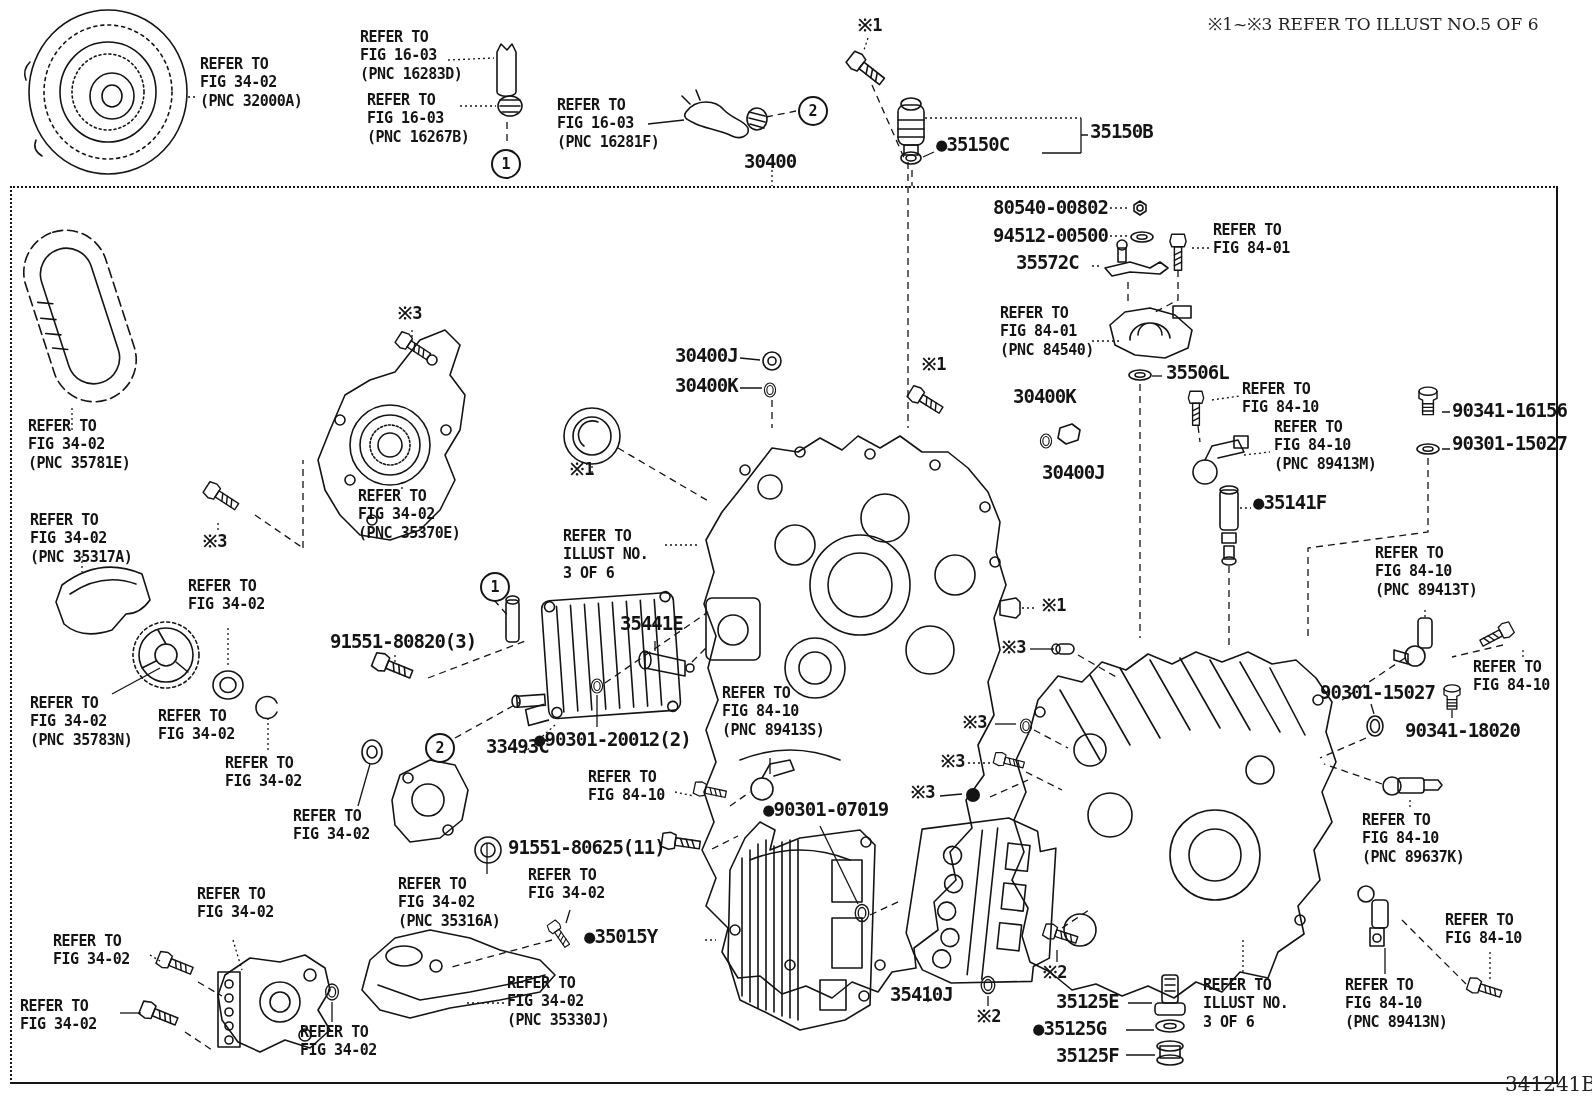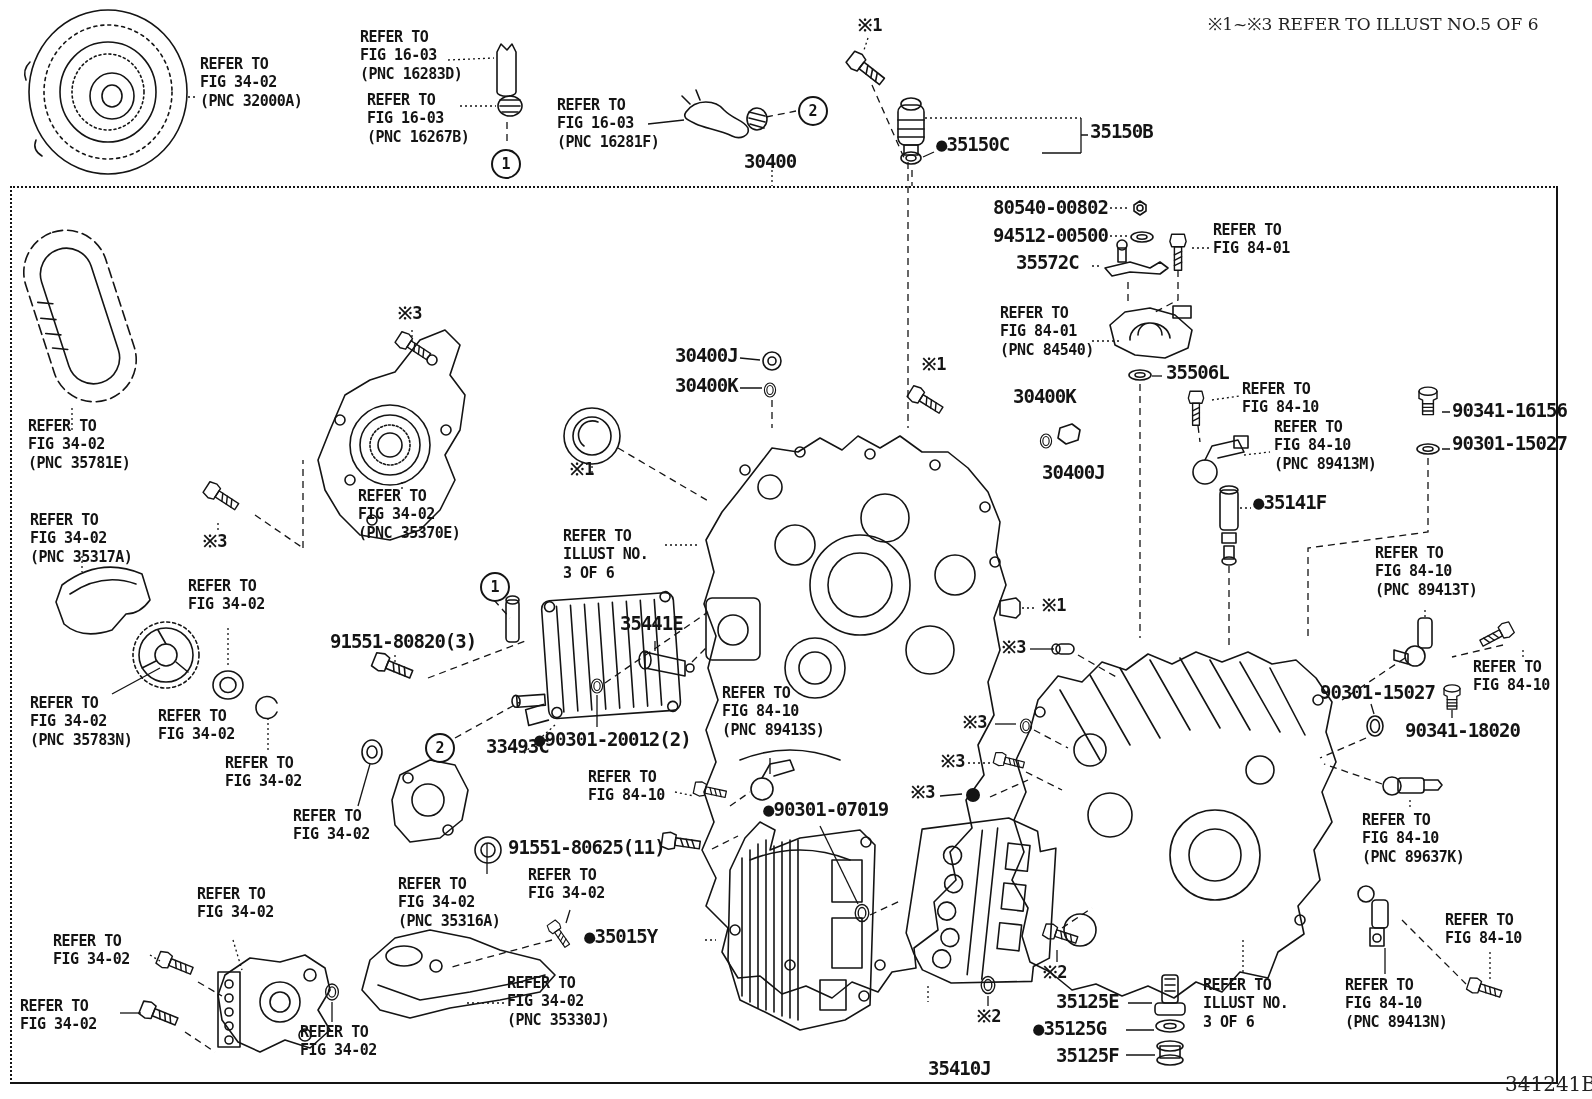--- a/index.html
+++ b/index.html
@@ -511,21 +511,21 @@
 ILLUST NO.
 3 OF 6</div>
     <div class="lbl ref" style="left: 722px; top: 684px;">REFER TO
 FIG 84-10
 (PNC 89413S)</div>
     <div class="lbl ref" style="left: 588px; top: 768px;">REFER TO
 FIG 84-10</div>
     <div class="lbl pn" style="left: 763px; top: 799px;">●90301-07019</div>
     <div class="lbl pn" style="left: 508px; top: 837px;">91551-80625(11)</div>
     <div class="lbl pn" style="left: 584px; top: 926px;">●35015Y</div>
-    <div class="lbl pn" style="left: 890px; top: 1058px; margin-left: 38px;">35410J</div>
+    <div class="lbl pn" style="left: 890px; top: 984px;">35410J</div>
     <div class="lbl sym" style="left: 977px; top: 1008px;">※2</div>
     <div class="lbl sym" style="left: 1043px; top: 964px;">※2</div>
     <div class="lbl pn" style="left: 1056px; top: 991px;">35125E</div>
     <div class="lbl pn" style="left: 1033px; top: 1018px;">●35125G</div>
     <div class="lbl pn" style="left: 1056px; top: 1045px;">35125F</div>
     <div class="lbl ref" style="left: 1203px; top: 976px;">REFER TO
 ILLUST NO.
 3 OF 6</div>
     <div class="lbl ref" style="left: 1345px; top: 976px;">REFER TO
 FIG 84-10

